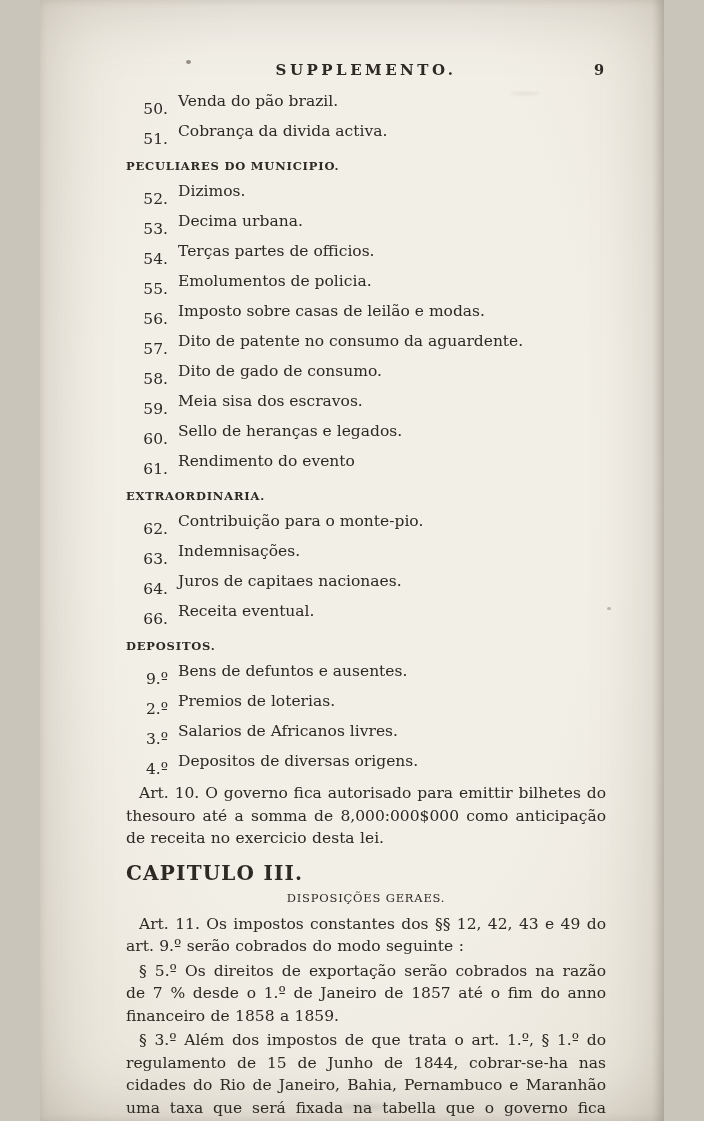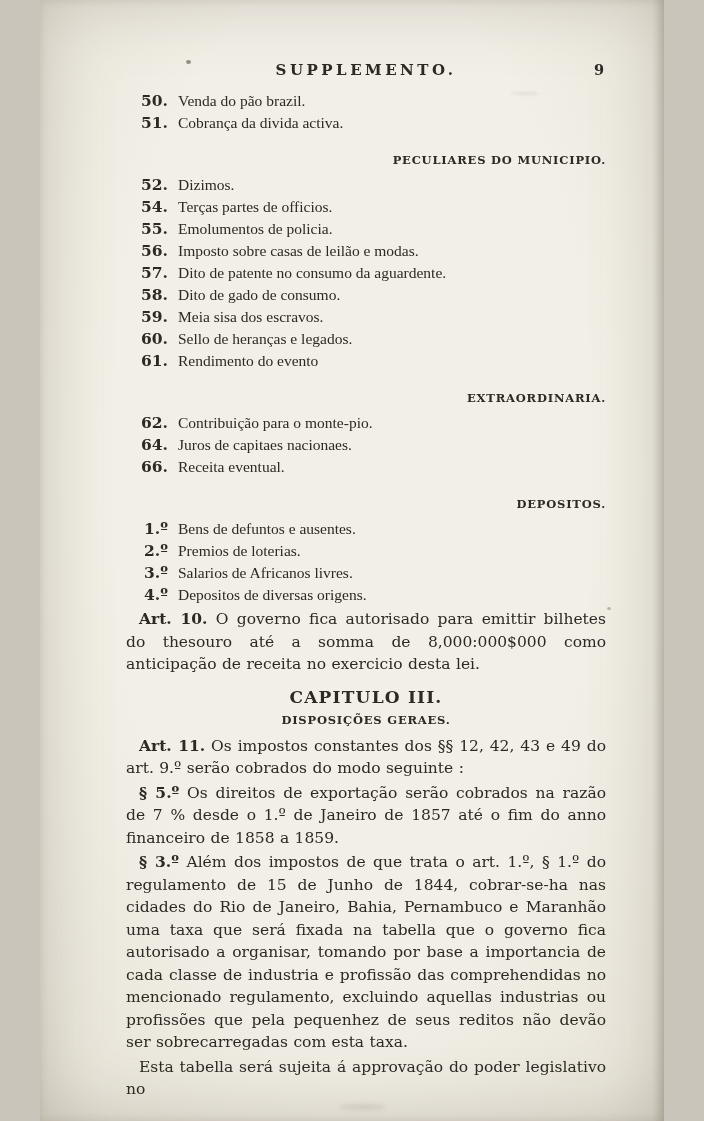--- a/index.html
+++ b/index.html
@@ -14,27 +14,27 @@
     color:#2d2923;
   }
   .edge{position:absolute;right:0;top:0;width:12px;height:100%;
     background:linear-gradient(to left, rgba(95,88,76,.22), rgba(95,88,76,0));}
   .content{position:absolute;left:86px;right:58px;top:60px;}
   .header{position:relative;text-align:center;height:22px;margin-bottom:8px;}
   .title{font-size:15px;font-weight:700;letter-spacing:3.5px;}
   .pagenum{position:absolute;right:2px;top:1px;font-size:14.5px;font-weight:700;}
   .list{margin-left:6px;}
   .li{display:flex;font-size:15.5px;line-height:22px;}
-  .num{flex:none;width:36px;text-align:right;font-weight:700;margin-right:10px;}
-  .txt{flex:1;font-family:Liberation Serif, serif;}
-  .sec{margin:19px 0 7px;text-align:right;font-size:11.5px;font-weight:700;letter-spacing:.8px;}
-  .chapter{margin:11px 0 6px;text-align:center;font-size:17px;font-weight:700;letter-spacing:1.2px;}
-  .subsec{margin:0 0 8px;text-align:center;font-size:11.5px;font-weight:700;letter-spacing:.8px;}
+  .num{flex:none;width:36px;text-align:right;font-weight:400;margin-right:10px;margin-top:8px;}
+  .txt{flex:1;}
+  .sec{margin:9px 0 7px;text-align:left;font-size:11.5px;font-weight:700;letter-spacing:.8px;}
+  .chapter{margin:11px 0 6px;text-align:left;font-size:20px;font-weight:700;letter-spacing:1.2px;}
+  .subsec{margin:0 0 8px;text-align:center;font-size:11.5px;font-weight:400;letter-spacing:.8px;}
   .para{margin:2px 0 0;font-size:15.5px;line-height:22.5px;text-align:justify;text-indent:13px;word-spacing:.5px;}
-  .lead{font-weight:700;}
+  .lead{font-weight:400;}
   .lead:empty{display:none;}
   .speck{position:absolute;background:#564f44;border-radius:50%;}
   .s1{left:146px;top:60px;width:5px;height:4px;opacity:.6;}
   .s2{left:648px;top:12px;width:5px;height:5px;opacity:.35;filter:blur(.5px);}
   .s3{left:567px;top:607px;width:4px;height:3px;opacity:.35;}
   .s4{left:626px;top:522px;width:11px;height:4px;opacity:.15;filter:blur(1px);}
   .s5{left:300px;top:1104px;width:46px;height:6px;opacity:.12;filter:blur(2px);}
   .s6{left:470px;top:92px;width:30px;height:3px;opacity:.10;filter:blur(1.5px);}
 </style>
 </head>
@@ -67,20 +67,24 @@
         </div>
     </div>
 
     <h3 class="sec">PECULIARES DO MUNICIPIO.</h3>
     <div class="list">
       <div class="li">
           <span class="num">52.</span>
           <span class="txt">Dizimos.</span>
         </div>
       <div class="li">
+          <span class="num">53.</span>
+          <span class="txt">Decima urbana.</span>
+        </div>
+      <div class="li">
           <span class="num">54.</span>
           <span class="txt">Terças partes de officios.</span>
         </div>
       <div class="li">
           <span class="num">55.</span>
           <span class="txt">Emolumentos de policia.</span>
         </div>
       <div class="li">
           <span class="num">56.</span>
           <span class="txt">Imposto sobre casas de leilão e modas.</span>
@@ -107,33 +111,37 @@
         </div>
     </div>
 
     <h3 class="sec">EXTRAORDINARIA.</h3>
     <div class="list">
       <div class="li">
           <span class="num">62.</span>
           <span class="txt">Contribuição para o monte-pio.</span>
         </div>
       <div class="li">
+          <span class="num">63.</span>
+          <span class="txt">Indemnisações.</span>
+        </div>
+      <div class="li">
           <span class="num">64.</span>
           <span class="txt">Juros de capitaes nacionaes.</span>
         </div>
       <div class="li">
           <span class="num">66.</span>
           <span class="txt">Receita eventual.</span>
         </div>
     </div>
 
     <h3 class="sec">DEPOSITOS.</h3>
     <div class="list">
       <div class="li">
-          <span class="num">1.º</span>
+          <span class="num">9.º</span>
           <span class="txt">Bens de defuntos e ausentes.</span>
         </div>
       <div class="li">
           <span class="num">2.º</span>
           <span class="txt">Premios de loterias.</span>
         </div>
       <div class="li">
           <span class="num">3.º</span>
           <span class="txt">Salarios de Africanos livres.</span>
         </div>

